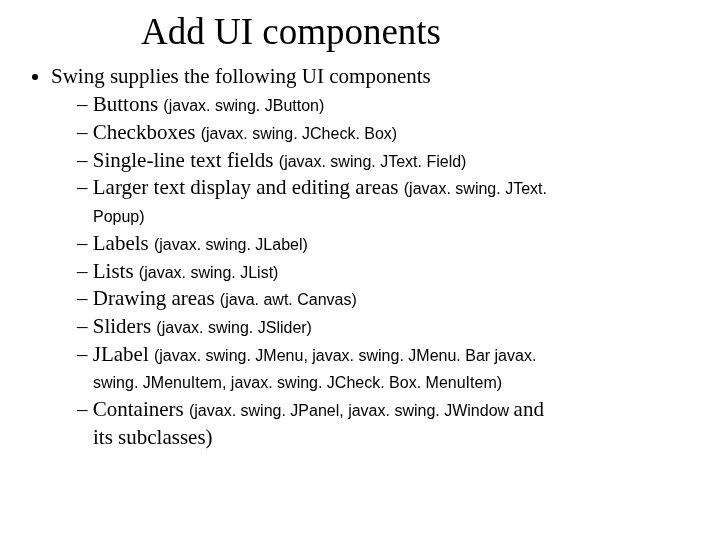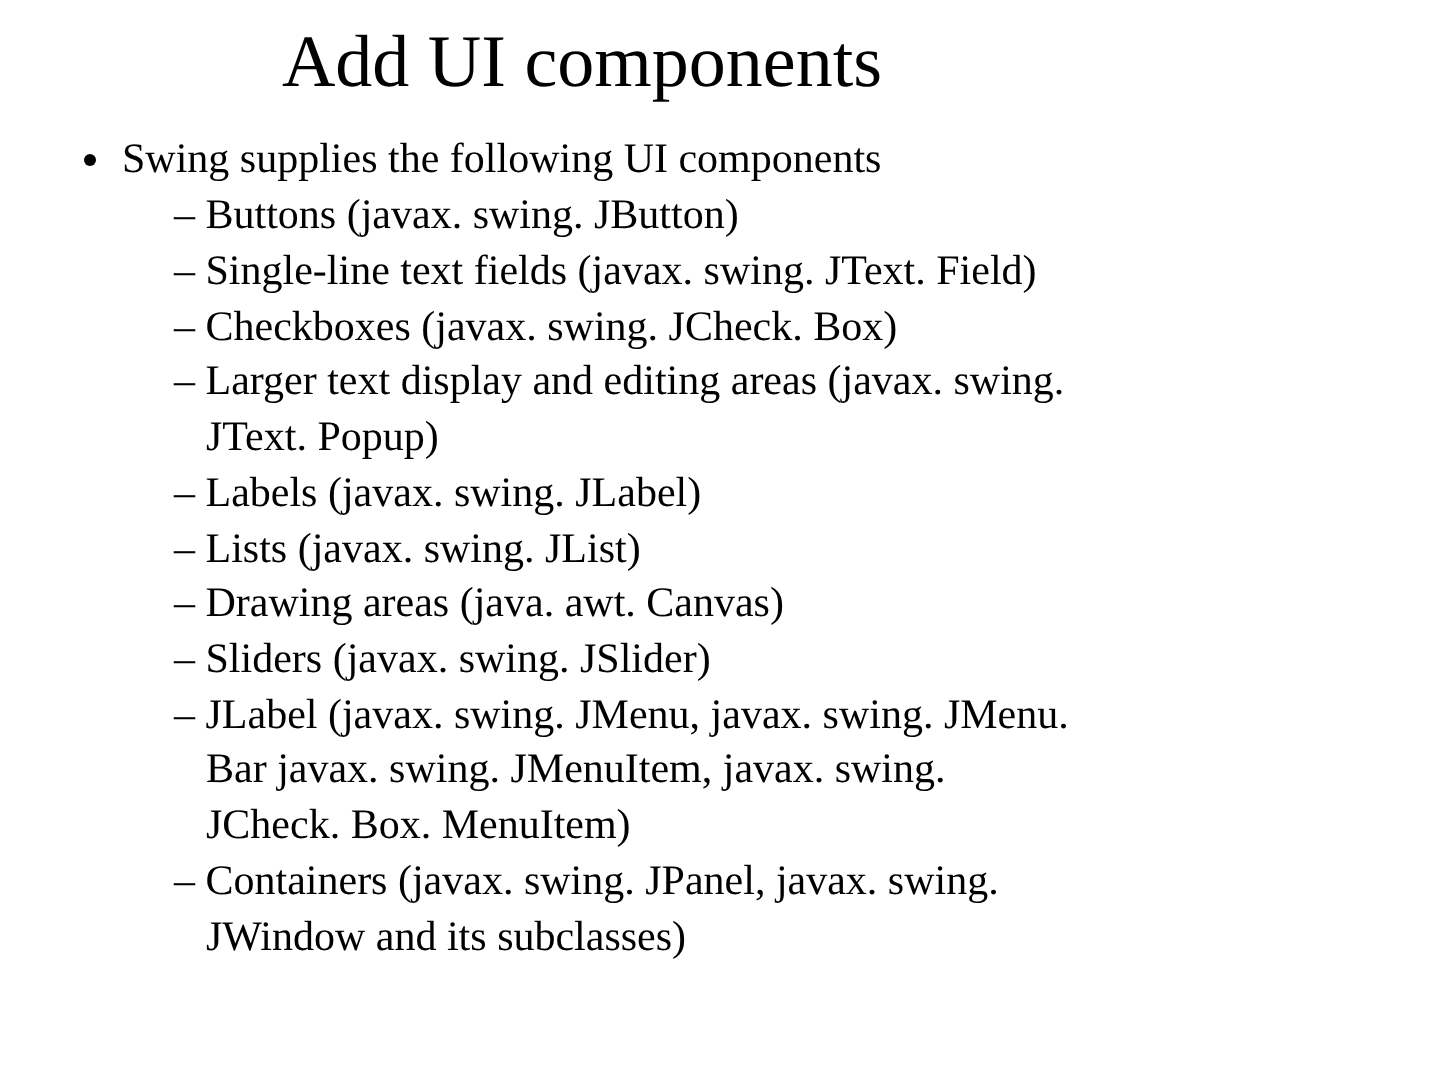--- a/index.html
+++ b/index.html
@@ -18,21 +18,21 @@
     padding: 10px 28px 0 28px;
   }
   .title {
     font-size: 37px;
     font-weight: normal;
     text-align: center;
     margin: 0 0 10px 0;
   }
   ul.level1 {
     list-style: disc;
-    margin: 13px;
+    margin: 3px;
     padding-left: 20px;
   }
   ul.level1 > li {
     font-size: 21px;
     line-height: 1.25;
   }
   ul.level2 {
     list-style: none;
     margin: 2px 0 0 0;
     padding-left: 26px;
@@ -40,36 +40,36 @@
   ul.level2 > li {
     font-size: 21px;
     line-height: 1.32;
     text-indent: -16px;
     padding-left: 16px;
   }
   ul.level2 > li::before {
     content: "–  ";
   }
   .api {
-    font-family: Liberation Serif, serif;
-    font-size: 21px;
+    font-family: Liberation Sans, sans-serif;
+    font-size: 16px;
   }
 </style>
 </head>
 <body>
 
 <div class="slide">
   <h1 class="title">Add UI components</h1>
   <ul class="level1">
     <li>
       <span>Swing supplies the following UI components</span>
       <ul class="level2">
         <li><span>Buttons </span><span class="api">(javax. swing. JButton)</span></li>
+        <li><span>Checkboxes </span><span class="api">(javax. swing. JCheck. Box)</span></li>
         <li><span>Single-line text fields </span><span class="api">(javax. swing. JText. Field)</span></li>
-        <li><span>Checkboxes </span><span class="api">(javax. swing. JCheck. Box)</span></li>
         <li><span>Larger text display and editing areas </span><span class="api">(javax. swing. JText. Popup)</span></li>
         <li><span>Labels </span><span class="api">(javax. swing. JLabel)</span></li>
         <li><span>Lists </span><span class="api">(javax. swing. JList)</span></li>
         <li><span>Drawing areas </span><span class="api">(java. awt. Canvas)</span></li>
         <li><span>Sliders </span><span class="api">(javax. swing. JSlider)</span></li>
         <li><span>JLabel </span><span class="api">(javax. swing. JMenu, javax. swing. JMenu. Bar javax. swing. JMenuItem, javax. swing. JCheck. Box. MenuItem)</span></li>
         <li><span>Containers </span><span class="api">(javax. swing. JPanel, javax. swing. JWindow </span><span>and its subclasses)</span></li>
       </ul>
     </li>
   </ul>

